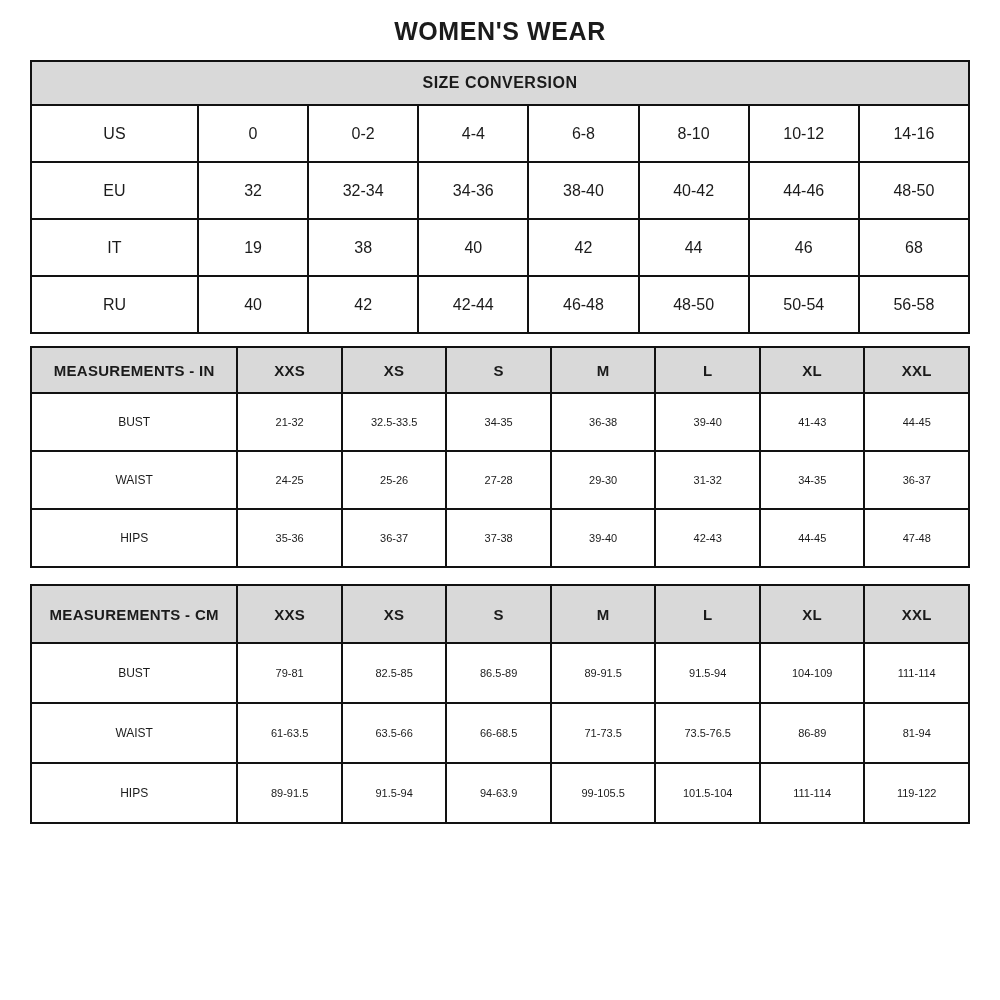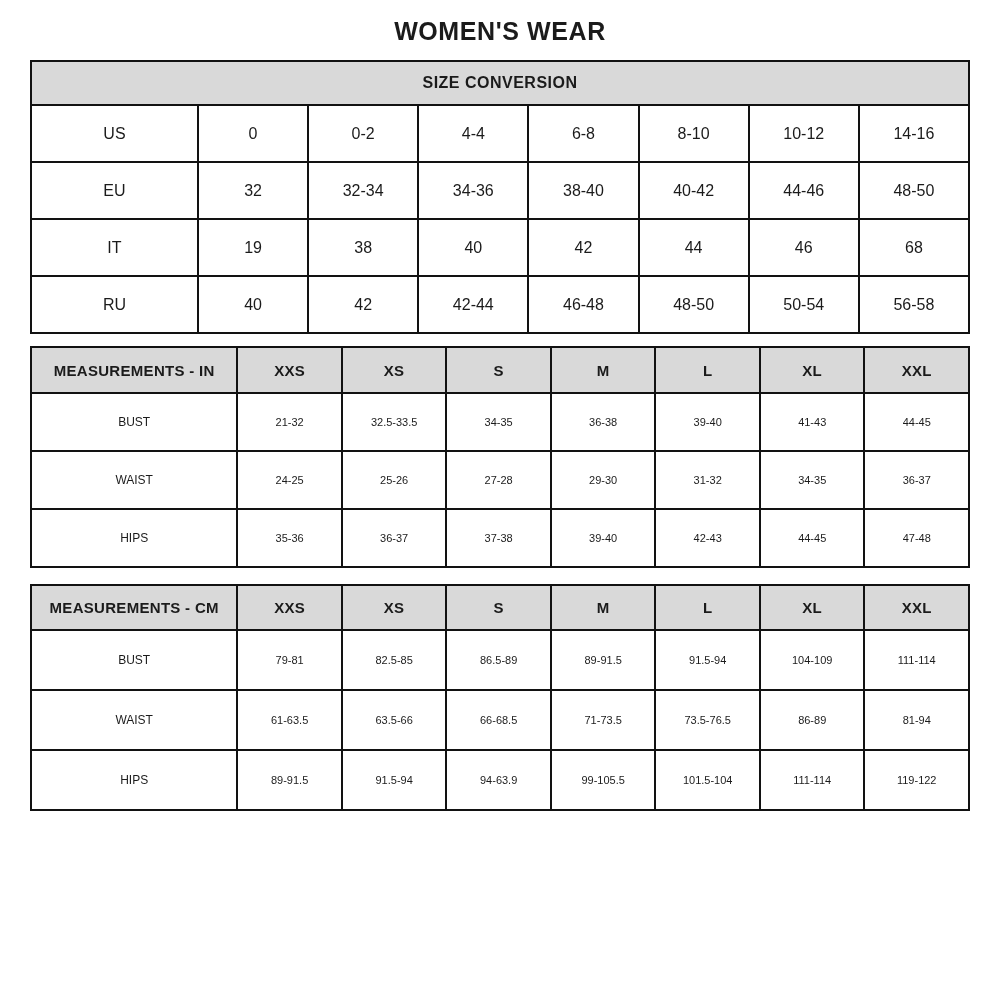--- a/index.html
+++ b/index.html
@@ -44,21 +44,21 @@
     letter-spacing: 0.5px;
   }
   #size-conversion .rowlabel,
   #size-conversion .cell { font-size: 16px; font-weight: 400; }
   
   .mtable { margin-top: 12px; }
   .mtable tr { height: 58px; }
   .mtable tr.head-row { height: 46px; }
   #measurements-cm { margin-top: 16px; }
   #measurements-cm tr { height: 60px; }
-  #measurements-cm tr.head-row { height: 45px; }
+  #measurements-cm tr.head-row { height: 58px; }
   .rowhead, .sizehead {
     background: var(--header-bg, #d9d9d9);
     font-weight: 700;
     font-size: 15px;
     letter-spacing: 0.3px;
   }
   .mtable .rowlabel { font-size: 12px; font-weight: 400; margin-left: 16px; }
   .mtable .cell { font-size: 11px; font-weight: 400; }
 </style>
 </head>

